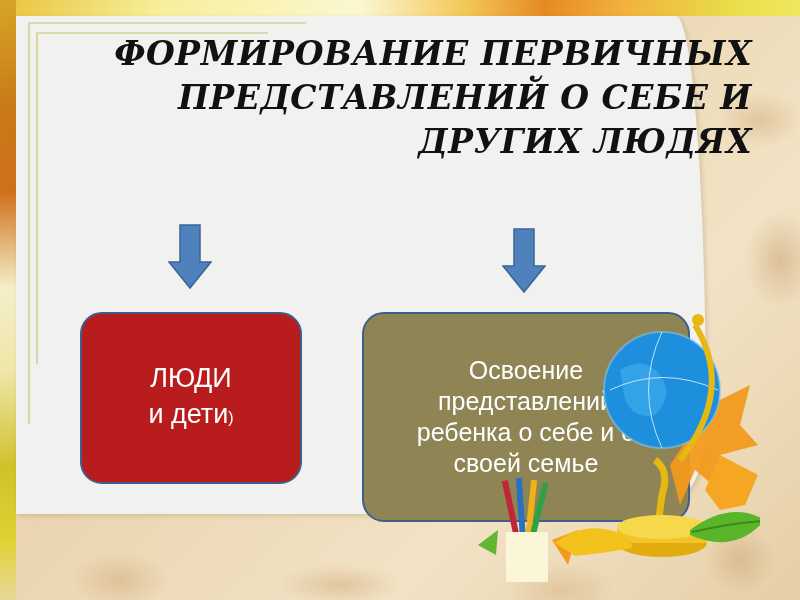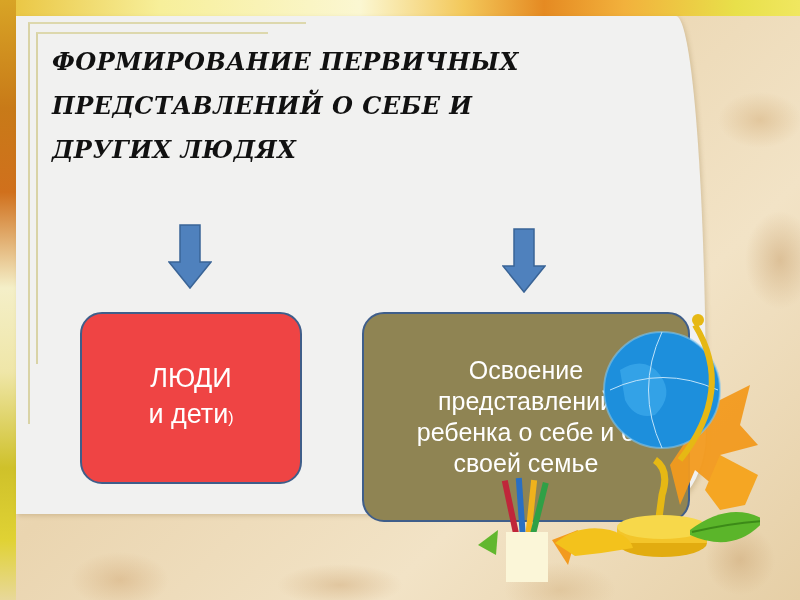--- a/index.html
+++ b/index.html
@@ -42,37 +42,37 @@
     .frame-line-1 {
       position: absolute; left: 12px; top: 6px; width: 276px; height: 400px;
       border-left: 2px solid #d9d3a6; border-top: 2px solid #ddd8ad;
     }
     .frame-line-2 {
       position: absolute; left: 20px; top: 16px; width: 230px; height: 330px;
       border-left: 2px solid #d9d3a6; border-top: 2px solid #ddd8ad;
     }
 
     .title {
-      position: absolute; left: 52px; top: 40px; width: 700px;
-      text-align: left; font-family: "DejaVu Serif", serif;
-      font-weight: bold; font-style: italic; font-size: 24px;
+      position: absolute; left: 52px; top: 32px; width: 700px;
+      text-align: right; font-family: "DejaVu Serif", serif;
+      font-weight: bold; font-style: italic; font-size: 33px;
       line-height: 44px; color: #111; letter-spacing: 0.5px;
       white-space: pre-line;
     }
 
     .arrow { position: absolute; width: 44px; height: 66px; }
     .arrow svg { display: block; }
 
     .box {
       position: absolute; border-radius: 22px; color: #fff;
       text-align: center; display: flex; flex-direction: column;
       justify-content: center; align-items: center;
       border: 2px solid #3f5e8a; box-sizing: border-box;
     }
-    .box-people { left: 80px; top: 312px; width: 222px; height: 172px; background: #ef4444; }
+    .box-people { left: 80px; top: 312px; width: 222px; height: 172px; background: #b91c1c; }
     .box-self { left: 362px; top: 312px; width: 328px; height: 210px; background: #8f8453; }
     .box-people .line1 { font-size: 27px; line-height: 36px; }
     .box-people .line2 { font-size: 27px; line-height: 36px; }
     .box-people .paren { font-size: 16px; }
     .box-self .txt { font-size: 25px; line-height: 31px; white-space: pre-line; }
 
     
     .globe-wrap { position: absolute; left: 640px; top: 295px; width: 140px; height: 290px; }
   </style>
 </head>

